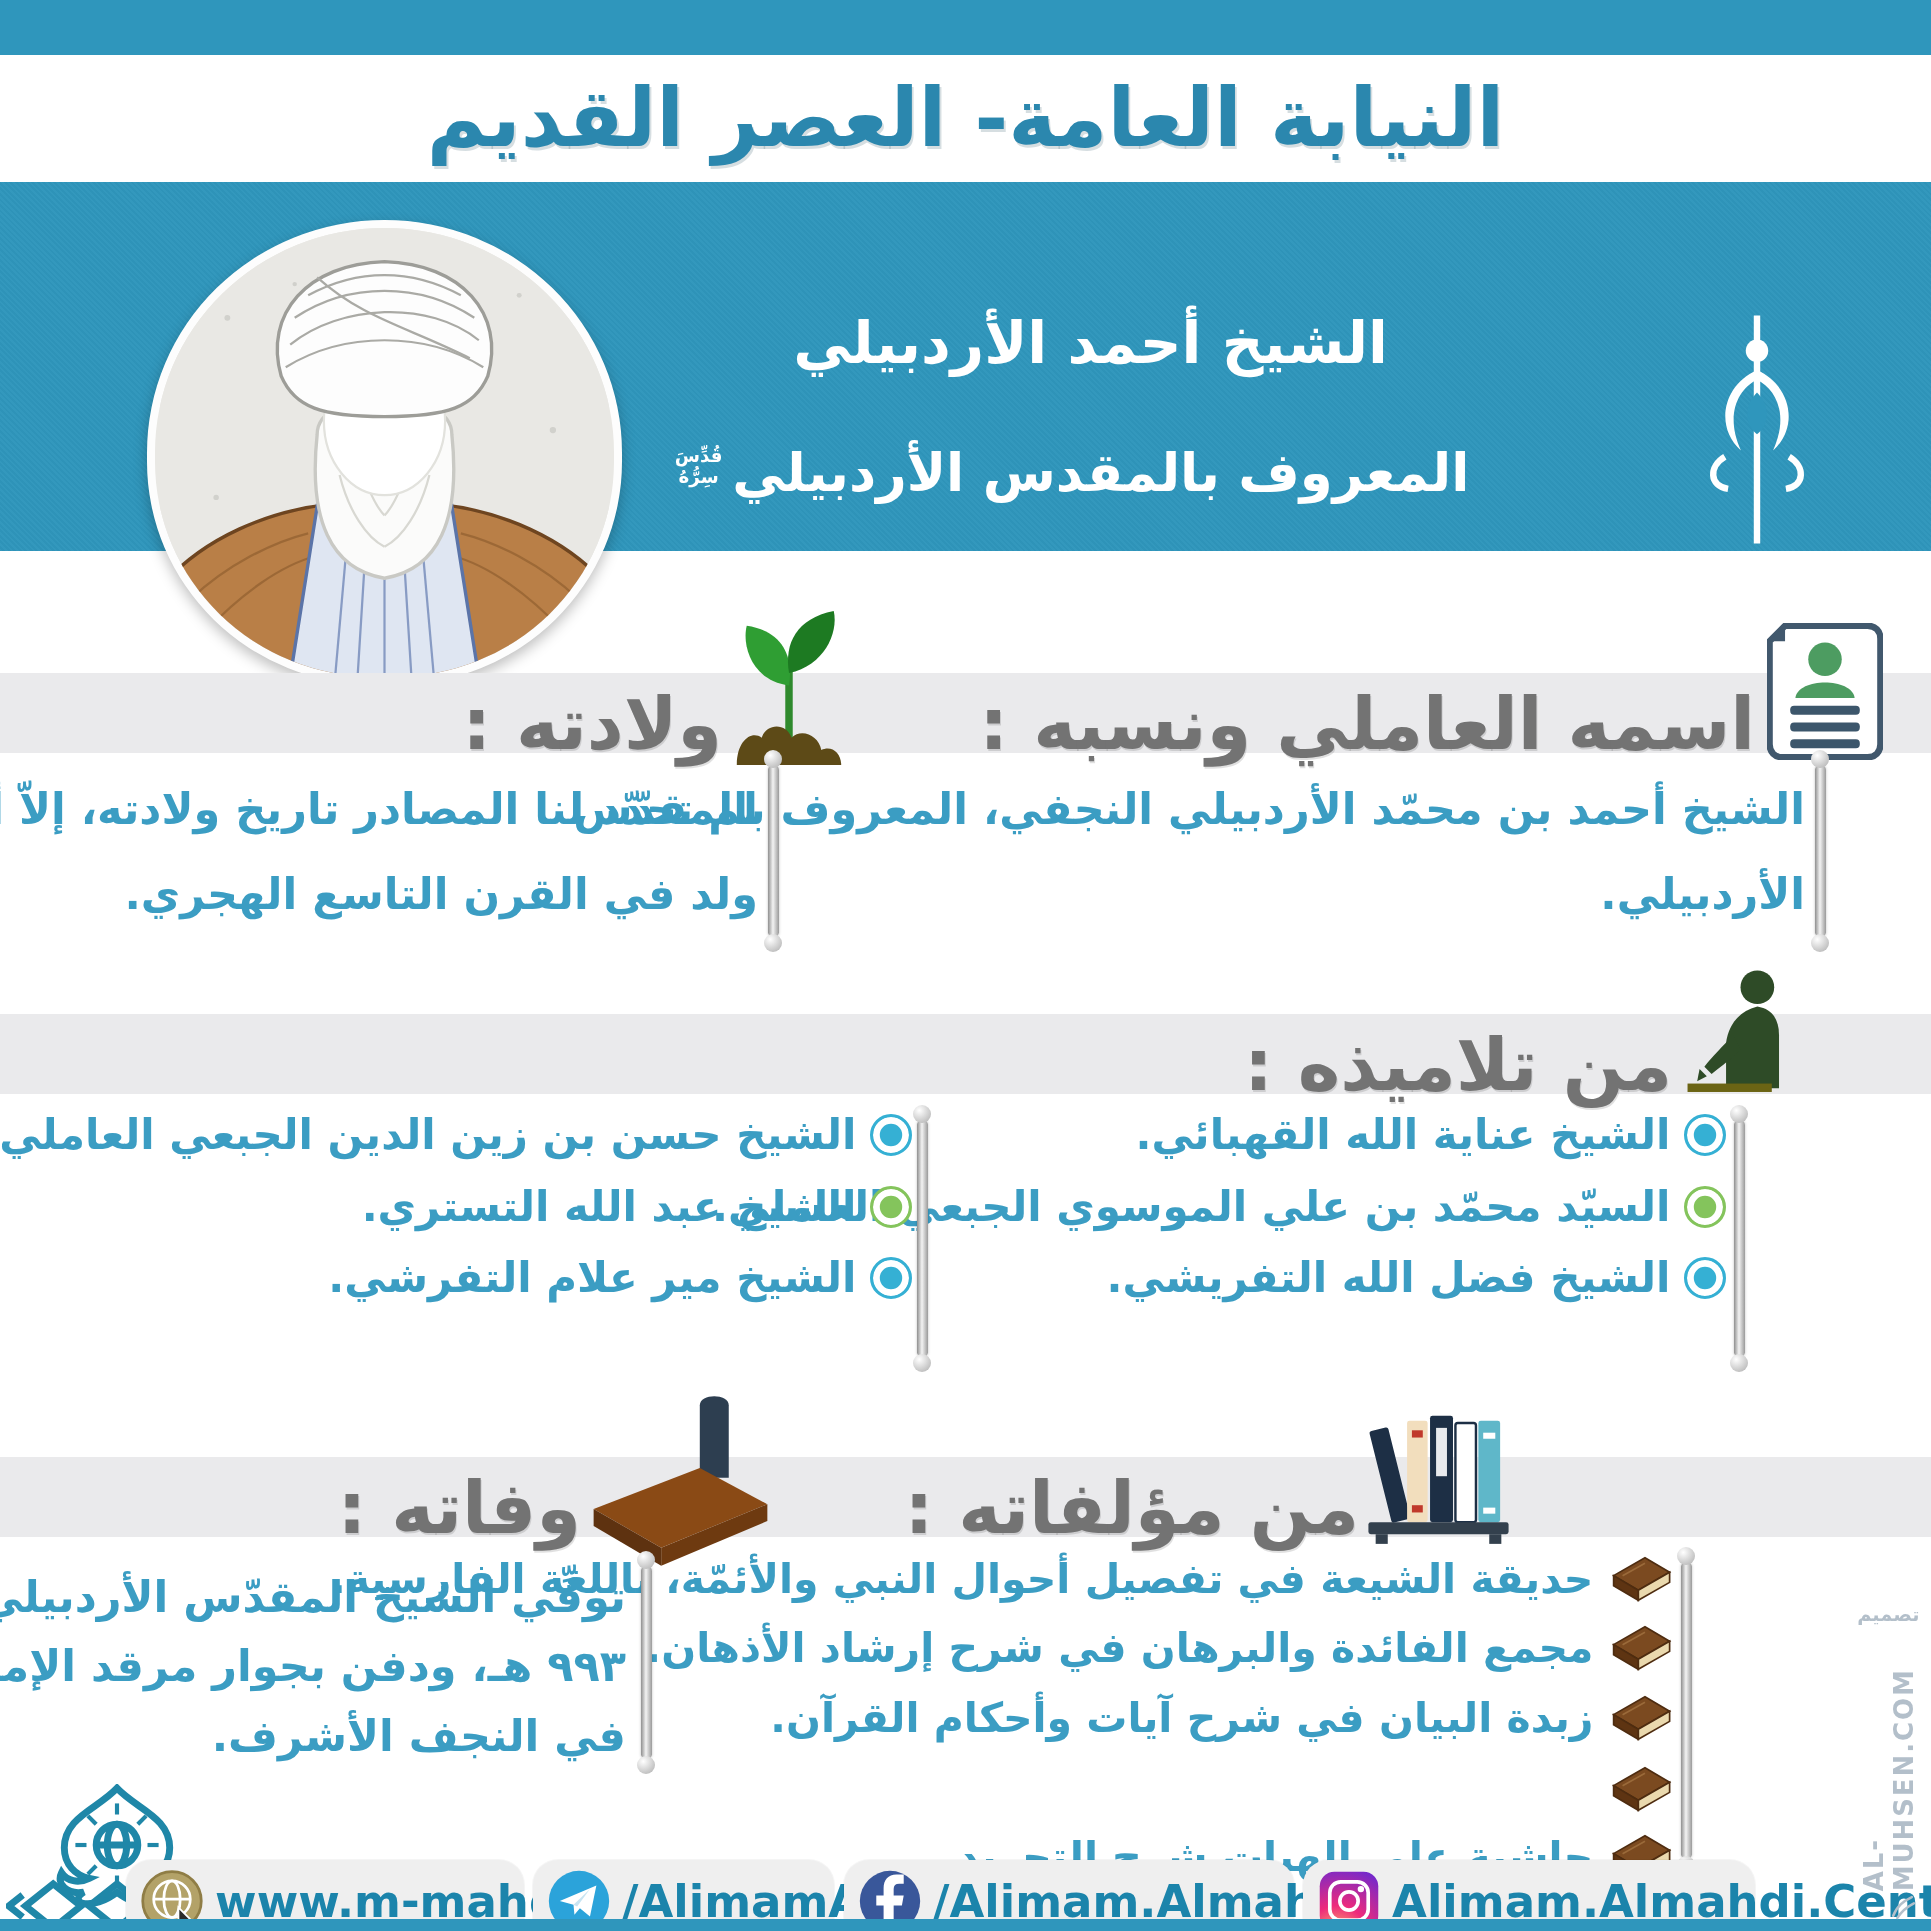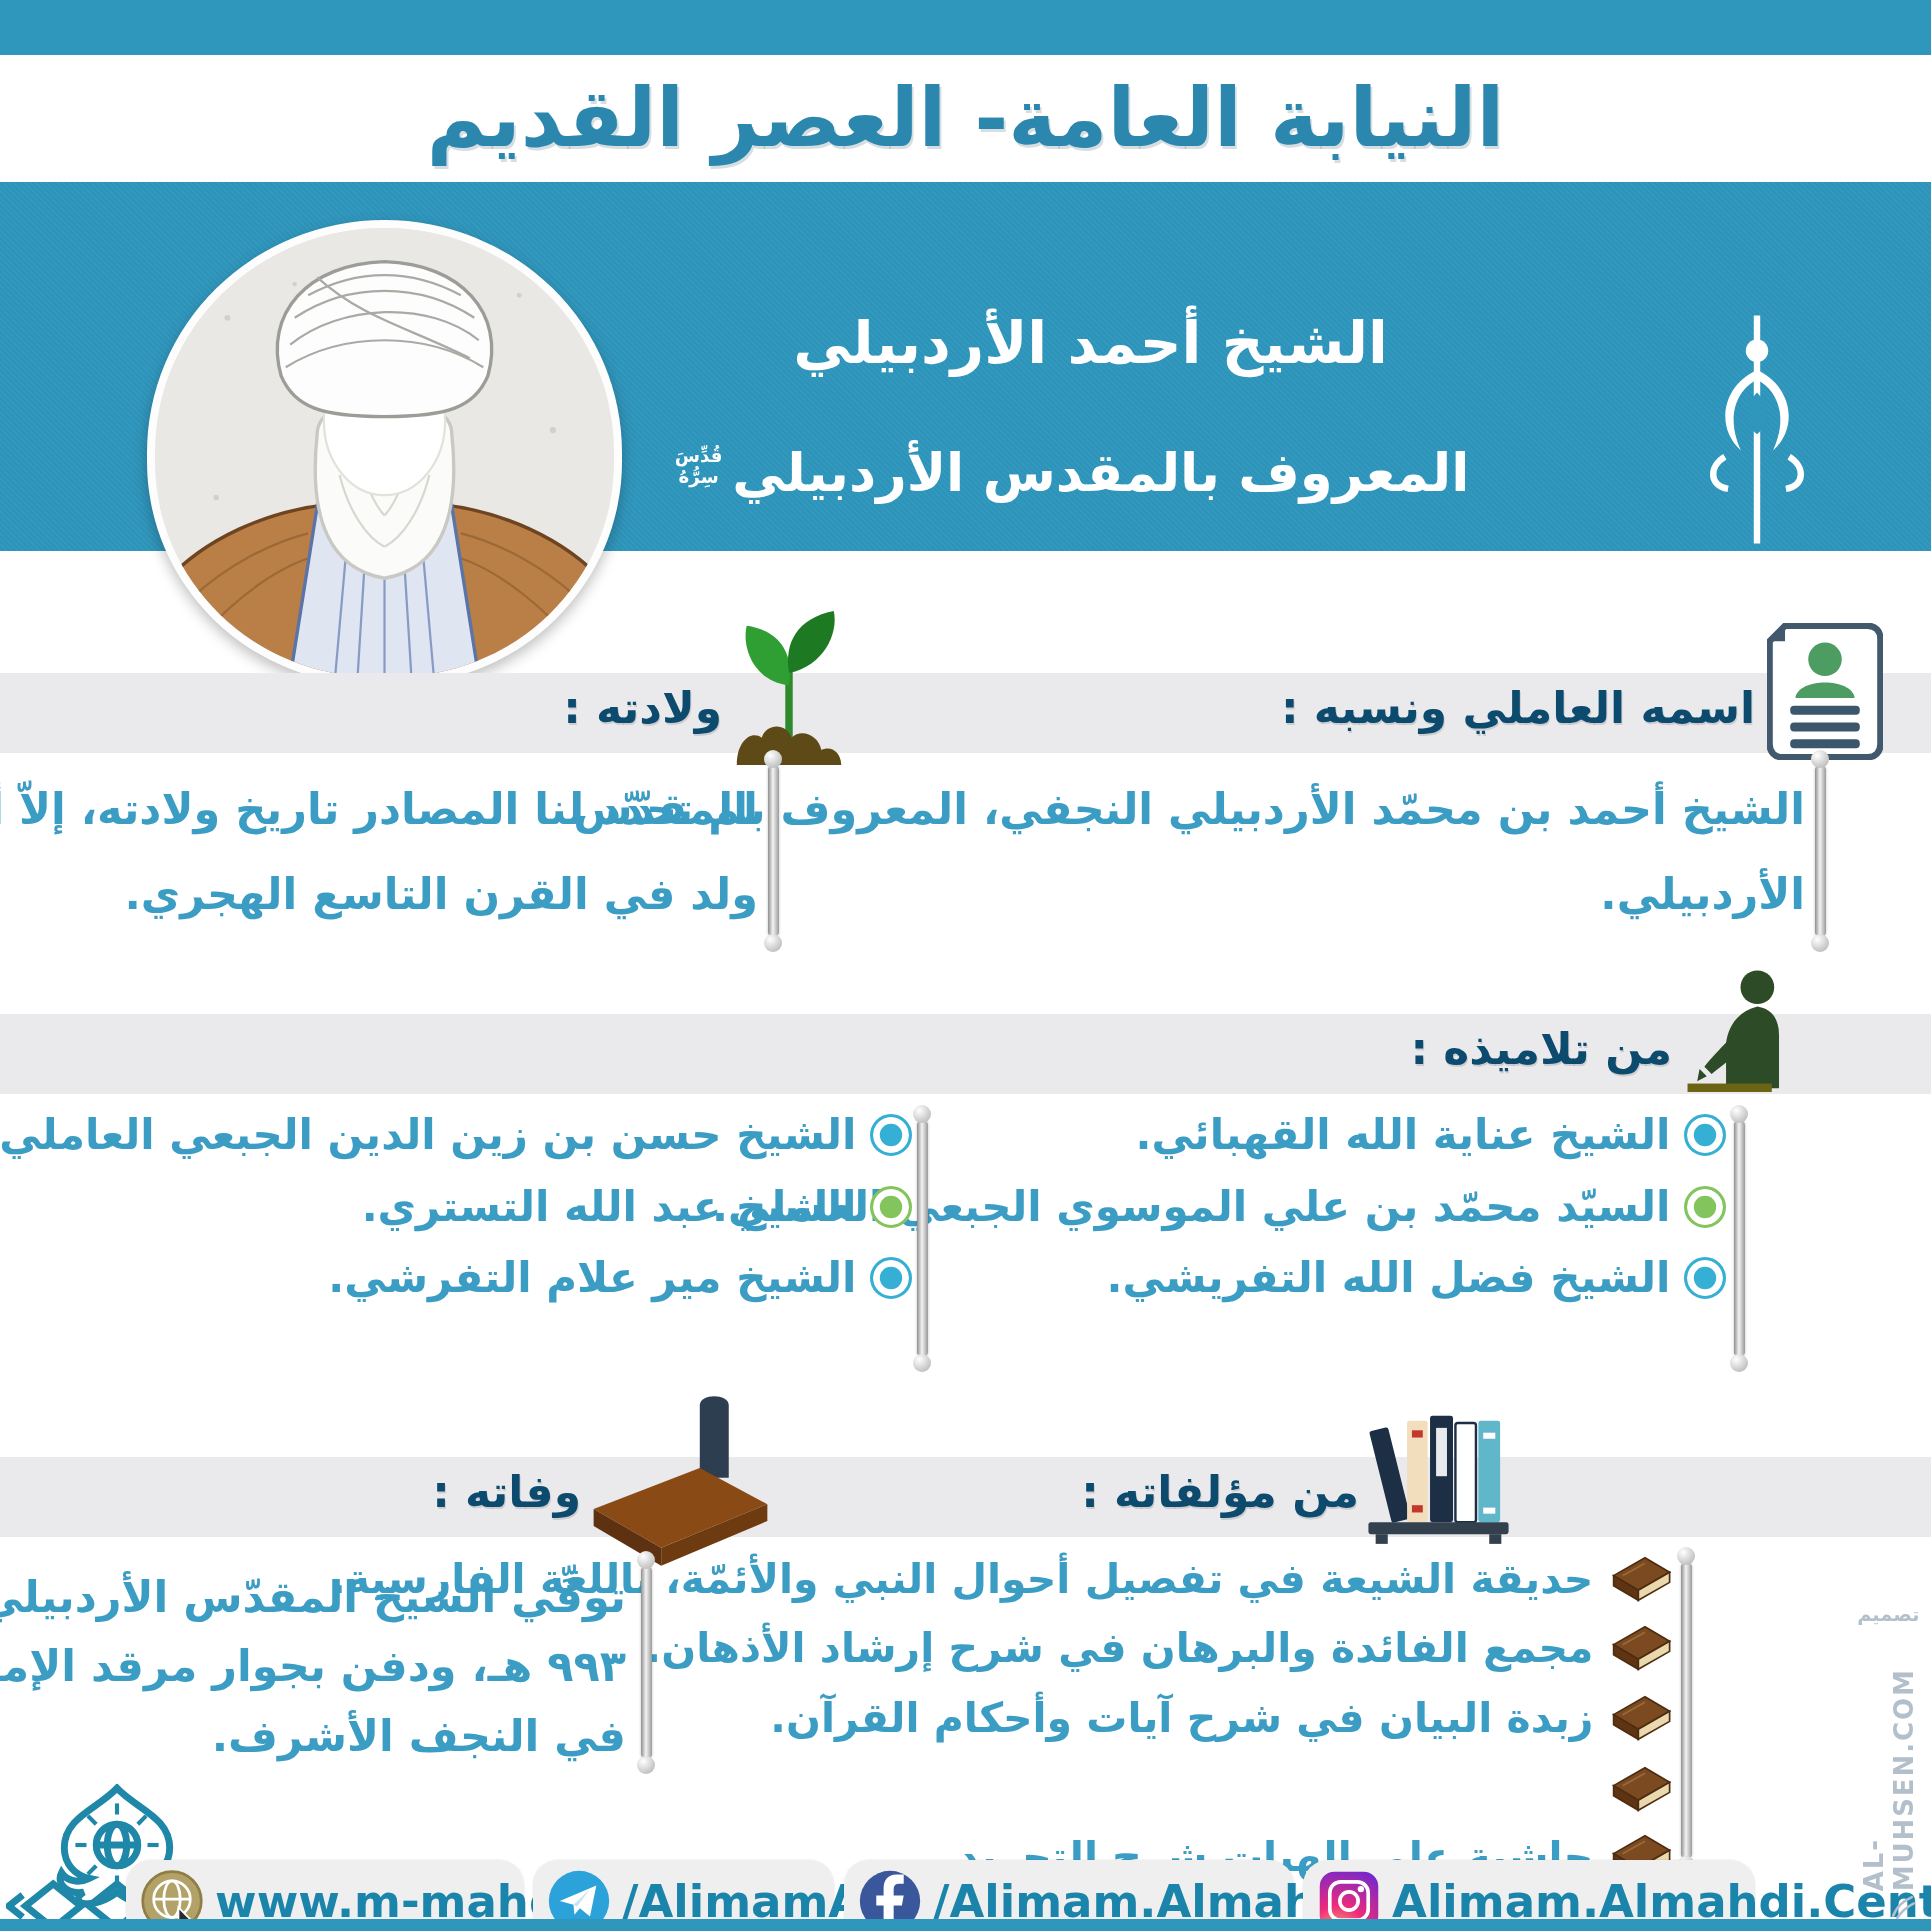--- a/index.html
+++ b/index.html
@@ -23,21 +23,21 @@
   
   .portrait{left:147px;top:220px;width:475px;height:465px;border-radius:50% 50% 48% 48%;
             background:#e9e8e4;border:8.7px solid #fdfdfd;box-sizing:border-box;overflow:hidden;
             box-shadow:0 5.8px 13.5px rgba(0,0,0,.25);}
   .portrait svg{width:100%;height:100%;display:block;}
 
   
   .gray-band{left:0;width:1931px;height:80px;background:#eaeaec;}
   .band1{top:673px;} .band2{top:1014px;} .band3{top:1457px;}
 
-  .sec-header{font-size:44px;font-weight:bold;color:#0c4a6e;direction:rtl;white-space:nowrap;text-shadow:1px 1.9px 0 rgba(0,0,0,.12);}
+  .sec-header{font-size:72px;font-weight:bold;color:#737373;direction:rtl;white-space:nowrap;text-shadow:1px 1.9px 0 rgba(0,0,0,.12);}
 
   
   .pole{width:10.6px;background:linear-gradient(90deg,#8f8f8f,#f3f3f3 45%,#9a9a9a);border-radius:4.8px;box-shadow:0 0 2.9px rgba(0,0,0,.25);}
   .pole::before,.pole::after{content:"";position:absolute;left:-3.9px;width:18.3px;height:18.3px;border-radius:50%;
      background:radial-gradient(circle at 35% 30%,#ffffff,#ababab);}
   .pole::before{top:-15.4px;} .pole::after{bottom:-15.4px;}
 
   
   .body-text{font-size:43px;font-weight:bold;color:#3b9dc3;direction:rtl;text-align:right;white-space:nowrap;}
 

